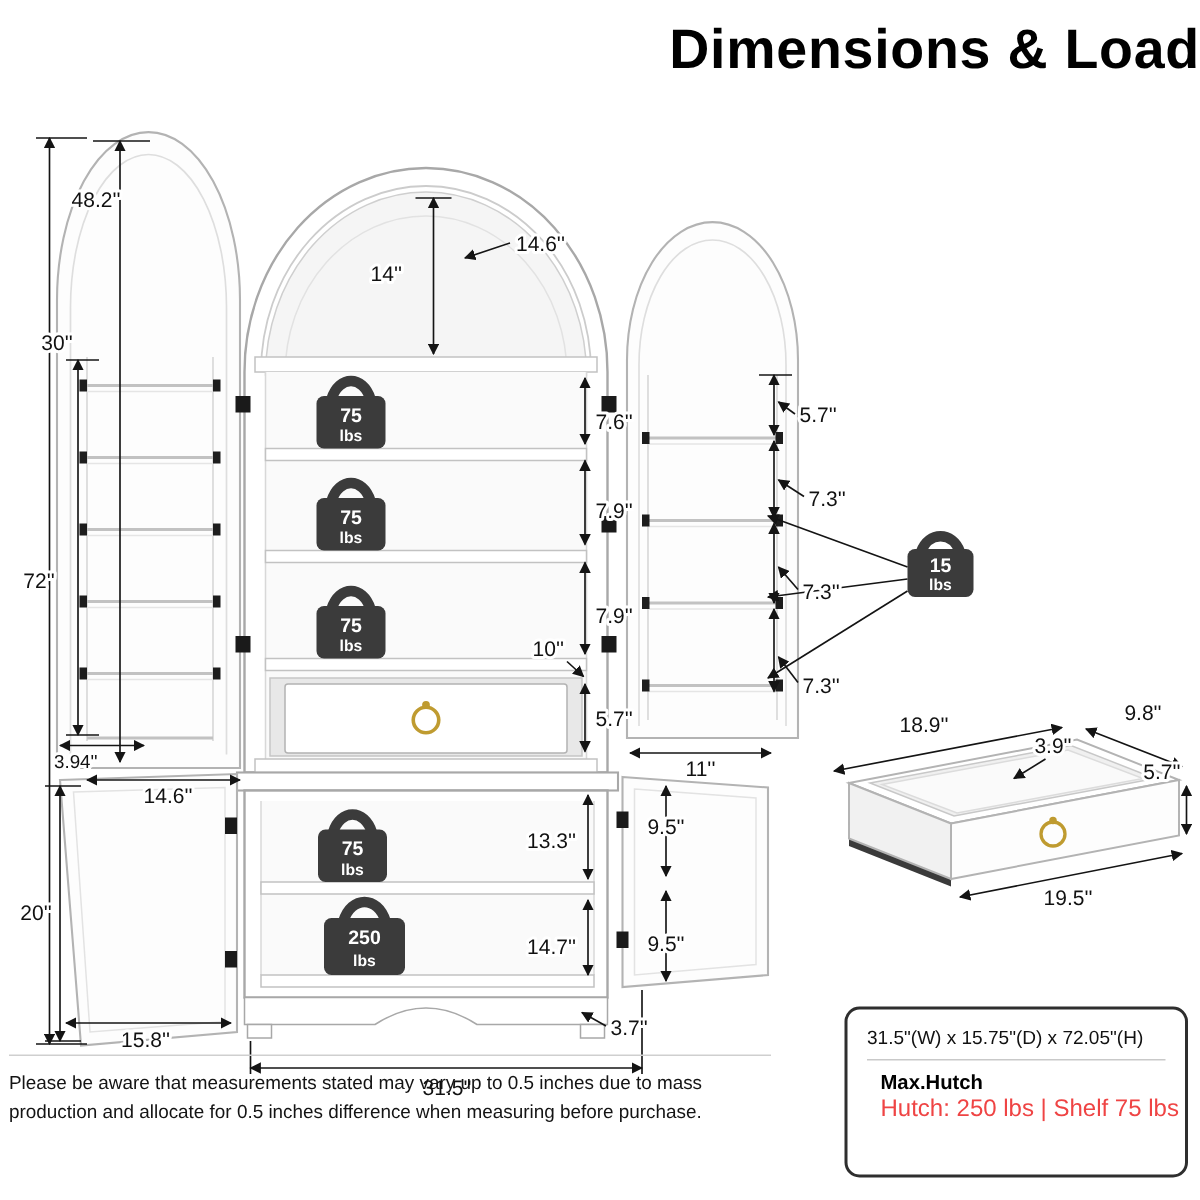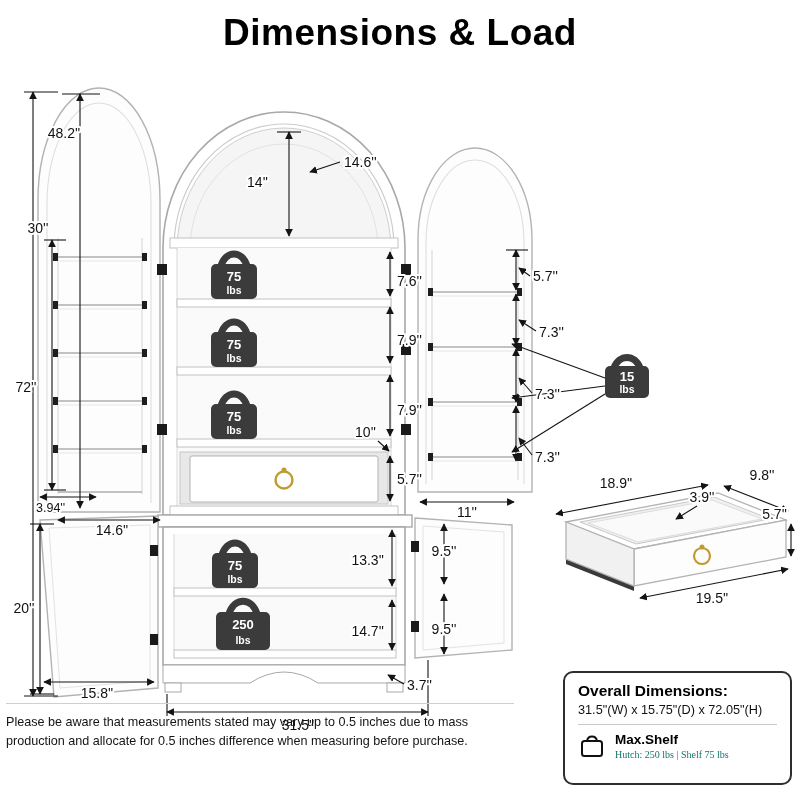--- a/index.html
+++ b/index.html
@@ -1,38 +1,38 @@
 <!DOCTYPE html>
 <html><head>
 <meta charset="utf-8">
 <style>
   * { box-sizing: border-box; }
   html,body { margin:0; padding:0; width:800px; height:800px; background:#ffffff;
               font-family:"Liberation Sans", sans-serif; }
   .page { position:relative; width:800px; height:800px; overflow:hidden; background:#fff; }
-  .title { position:absolute; top:12px; left:0; width:100%; text-align:center;
+  .title { position:absolute; top:12px; left:0; width:100%; text-align:right;
            font-size:37px; font-weight:800; color:#000; letter-spacing:0.5px; margin:0; }
   svg.scene { position:absolute; left:0; top:0; width:800px; height:800px; }
 
   text.dim { font-family:"Liberation Sans", sans-serif; font-size:14px; fill:#111;
              stroke:#fff; stroke-width:4px; paint-order:stroke; stroke-linejoin:round; }
   text.dim.small { font-size:12.5px; }
   text.wt  { font-family:"Liberation Sans", sans-serif; font-size:13px; font-weight:700;
              fill:#fff; text-anchor:middle; }
   text.wtu { font-family:"Liberation Sans", sans-serif; font-size:10.5px; font-weight:700;
              fill:#fff; text-anchor:middle; }
 
   .info-box { position:absolute; left:563px; top:671px; width:229px; height:114px;
               border:2px solid #2e2e2e; border-radius:10px; background:#fff; padding:9px 13px; }
   .ib-heading { font-size:15.5px; font-weight:700; color:#000; }
   .ib-dims { font-size:12.7px; margin-top:3px; color:#111; white-space:nowrap; }
   .ib-divider { border-top:1px solid #c9c9c9; margin:7px 0; }
   .ib-load { display:flex; align-items:center; gap:9px; }
   .ib-load-label { font-weight:700; font-size:13.5px; color:#000; }
-  .ib-load-value { font-size:10px; margin-top:2px; color:#0f766e; white-space:nowrap;font-family:Liberation Serif, serif; }
+  .ib-load-value { font-size:16px; margin-top:2px; color:#ef4444; white-space:nowrap; }
 
   .disclaimer { position:absolute; left:6px; top:703px; width:508px;
                 border-top:1px solid #cfcfcf; padding-top:9px;
                 font-size:12.6px; line-height:1.5; color:#141414; }
 </style>
 </head>
 <body>
 
 <div class="page">
   <h1 class="title">Dimensions &amp; Load</h1>
@@ -302,29 +302,28 @@
       <text class="dim" x="298" y="730" text-anchor="middle">31.5''</text>
       <text class="dim" x="616" y="488" text-anchor="middle">18.9''</text>
       <text class="dim" x="702" y="502" text-anchor="middle">3.9''</text>
       <text class="dim" x="762" y="480" text-anchor="middle">9.8''</text>
       <text class="dim" x="787" y="519" text-anchor="end">5.7''</text>
       <text class="dim" x="712" y="603" text-anchor="middle">19.5''</text>
     </g>
   </svg>
 
   <div class="info-box">
-    <div class="ib-heading">Overall Dimensions:</div>
     <div class="ib-dims">31.5"(W) x 15.75"(D) x 72.05"(H)</div>
     <div class="ib-divider"></div>
     <div class="ib-load">
       <svg width="28" height="28" viewBox="0 0 28 28">
         <path d="M9,9 C10,3 18,3 19,9" fill="none" stroke="#111" stroke-width="2"></path>
         <rect x="4" y="9" width="20" height="15" rx="2.5" fill="#fff" stroke="#111" stroke-width="2"></rect>
       </svg>
       <div>
-        <div class="ib-load-label">Max.Shelf</div>
+        <div class="ib-load-label">Max.Hutch</div>
         <div class="ib-load-value">Hutch: 250 lbs | Shelf 75 lbs</div>
       </div>
     </div>
   </div>
 
   <div class="disclaimer">Please be aware that measurements stated may vary up to 0.5 inches due to mass production and allocate for 0.5 inches difference when measuring before purchase.</div>
 </div>
 
 </body></html>

